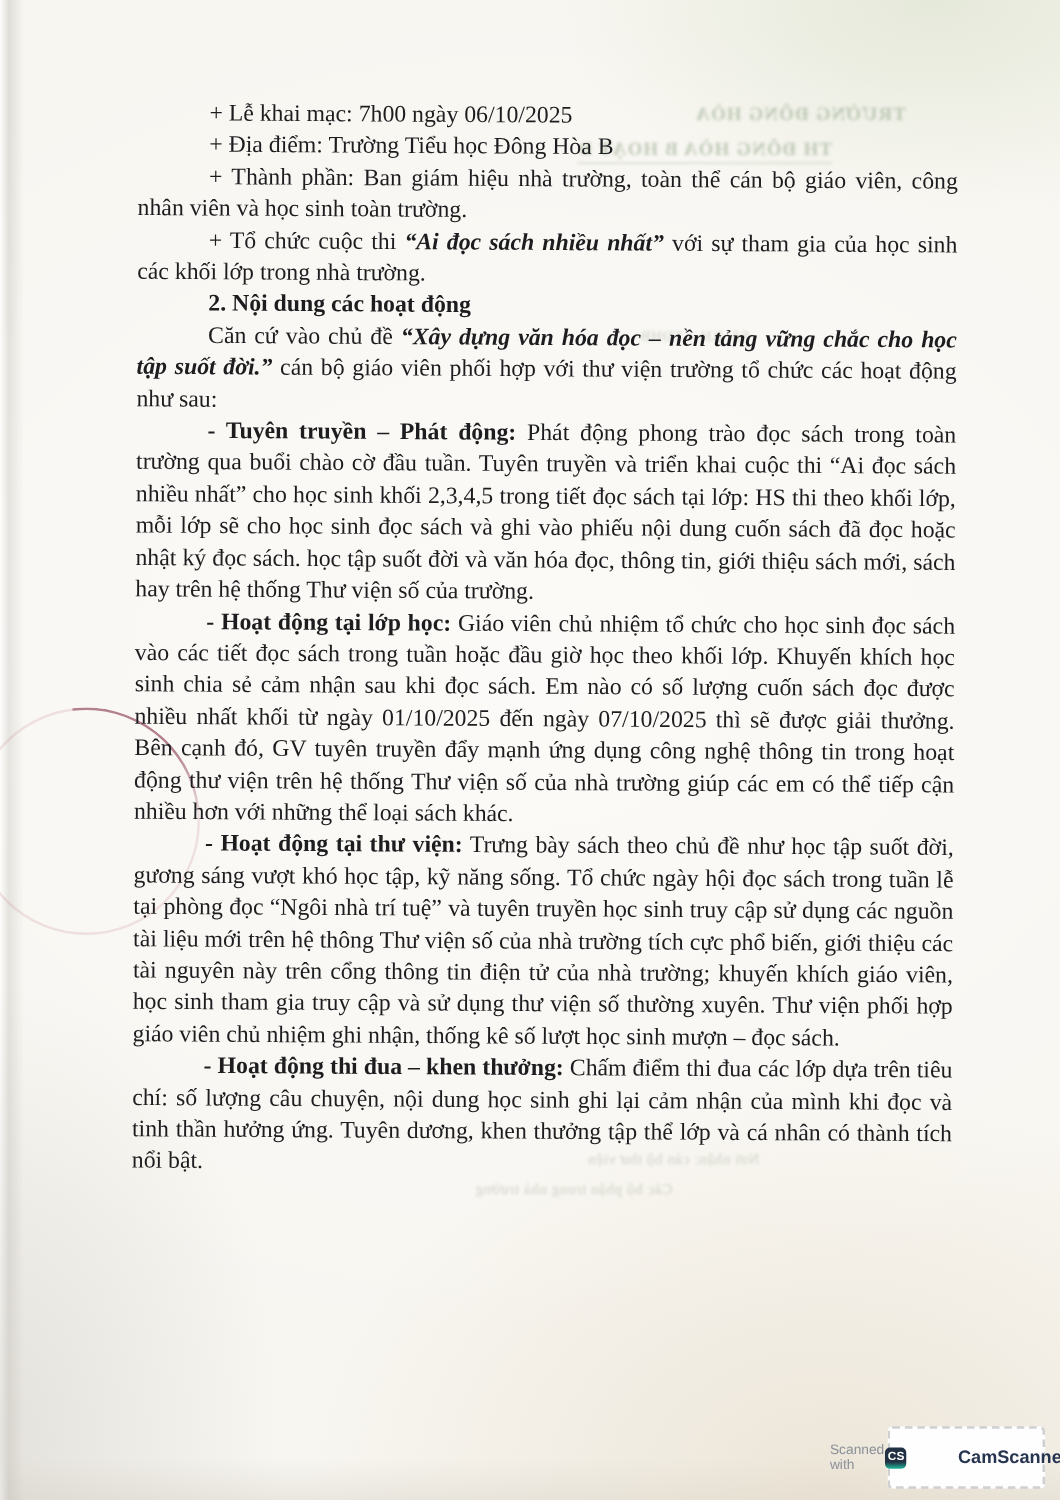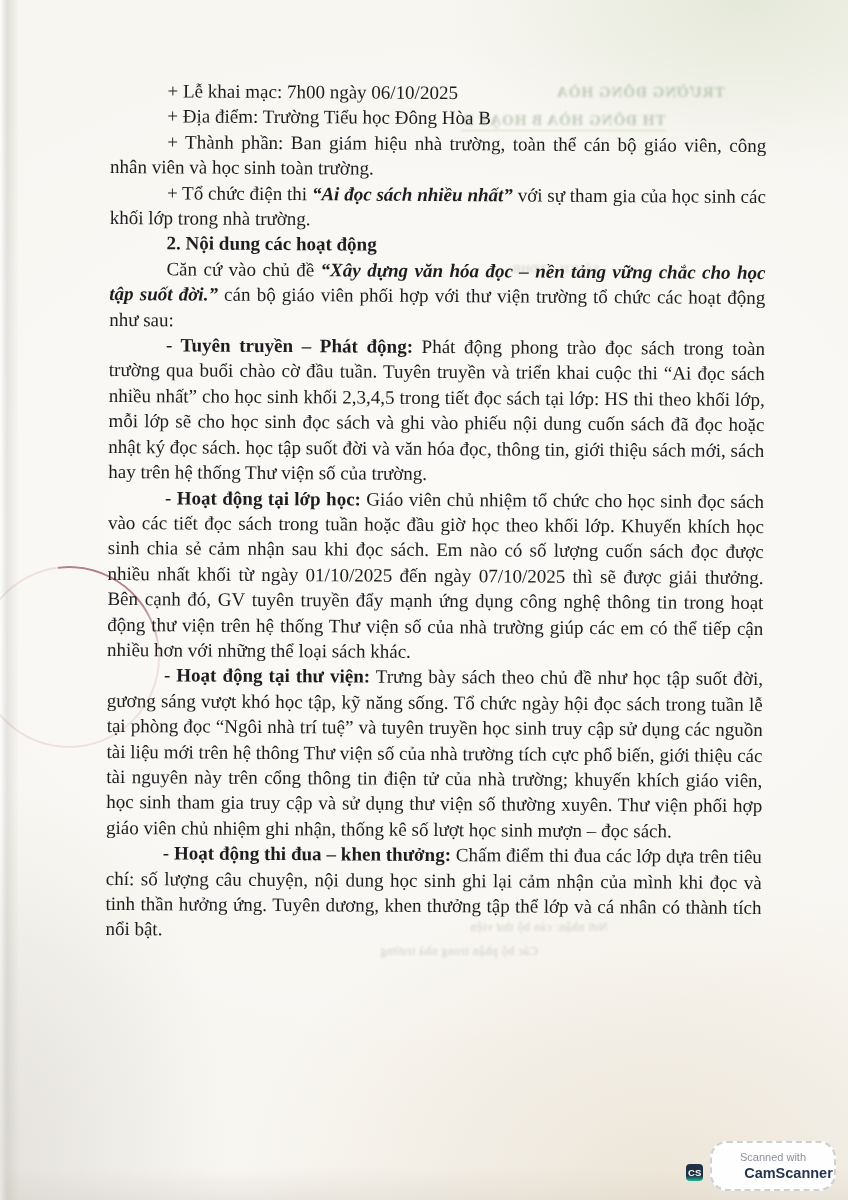--- a/index.html
+++ b/index.html
@@ -45,22 +45,22 @@
     position:absolute;left:-22px;top:566px;width:178px;height:178px;border-radius:50%;
     border:2.5px solid transparent;border-top-color:rgba(128,50,74,0.55);
     transform:rotate(38deg);
     -webkit-mask-image:linear-gradient(120deg,#000 40%,transparent 62%);
             mask-image:linear-gradient(120deg,#000 40%,transparent 62%);
   }
 
   
   .cs-badge{
     position:absolute;left:710px;top:1141px;width:122px;height:46px;
-    background:#fefefe;border:2px dashed #cfd0d2;border-radius:17px;
-    display:flex;flex-direction:column;align-items:center;justify-content:center;gap:1px;
+    background:#fefefe;border:2px dashed #cfd0d2;border-radius:4px;
+    display:flex;flex-direction:row;align-items:center;justify-content:center;gap:1px;
     font-family:"Liberation Sans","DejaVu Sans",sans-serif;
   }
   .cs-line1{font-size:11px;color:#8b9099;line-height:12px;}
   .cs-row{display:flex;align-items:center;gap:20px;}
   .cs-icon{
     width:17px;height:17px;border-radius:4px;
     background:linear-gradient(180deg,#223043 0%,#223043 68%,#1fb79b 100%);
     color:#fff;font-size:9.5px;font-weight:bold;
     display:flex;align-items:center;justify-content:center;line-height:1;
   }
@@ -82,21 +82,21 @@
   <div class="stamp-arc"></div>
 
   <section class="text-block">
 
     <p class="para"><span>+ Lễ khai mạc: 7h00 ngày 06/10/2025</span></p>
 
     <p class="para"><span>+ Địa điểm: Trường Tiểu học Đông Hòa B</span></p>
 
     <p class="para"><span>+ Thành phần: Ban giám hiệu nhà trường, toàn thể cán bộ giáo viên, công nhân viên và học sinh toàn trường.</span></p>
 
-    <p class="para"><span>+ Tổ chức điện thi </span><span class="r-bolditalic">“Ai đọc sách nhiều nhất”</span><span> với sự tham gia của học sinh các khối lớp trong nhà trường.</span></p>
+    <p class="para"><span>+ Tổ chức cuộc thi </span><span class="r-bolditalic">“Ai đọc sách nhiều nhất”</span><span> với sự tham gia của học sinh các khối lớp trong nhà trường.</span></p>
 
     <p class="para"><span class="r-bold">2. Nội dung các hoạt động</span></p>
 
     <p class="para"><span>Căn cứ vào chủ đề </span><span class="r-bolditalic">“Xây dựng văn hóa đọc – nền tảng vững chắc cho học tập suốt đời.”</span><span> cán bộ giáo viên phối hợp với thư viện trường tổ chức các hoạt động như sau:</span></p>
 
     <p class="para"><span class="r-bold">- Tuyên truyền – Phát động:</span><span> Phát động phong trào đọc sách trong toàn trường qua buổi chào cờ đầu tuần. Tuyên truyền và triển khai cuộc thi “Ai đọc sách nhiều nhất” cho học sinh khối 2,3,4,5 trong tiết đọc sách tại lớp: HS thi theo khối lớp, mỗi lớp sẽ cho học sinh đọc sách và ghi vào phiếu nội dung cuốn sách đã đọc hoặc nhật ký đọc sách. học tập suốt đời và văn hóa đọc, thông tin, giới thiệu sách mới, sách hay trên hệ thống Thư viện số của trường.</span></p>
 
     <p class="para"><span class="r-bold">- Hoạt động tại lớp học:</span><span> Giáo viên chủ nhiệm tổ chức cho học sinh đọc sách vào các tiết đọc sách trong tuần hoặc đầu giờ học theo khối lớp. Khuyến khích học sinh chia sẻ cảm nhận sau khi đọc sách. Em nào có số lượng cuốn sách đọc được nhiều nhất khối từ ngày 01/10/2025 đến ngày 07/10/2025 thì sẽ được giải thưởng. Bên cạnh đó, GV tuyên truyền đẩy mạnh ứng dụng công nghệ thông tin trong hoạt động thư viện trên hệ thống Thư viện số của nhà trường giúp các em có thể tiếp cận nhiều hơn với những thể loại sách khác.</span></p>
 
     <p class="para"><span class="r-bold">- Hoạt động tại thư viện:</span><span> Trưng bày sách theo chủ đề như học tập suốt đời, gương sáng vượt khó học tập, kỹ năng sống. Tổ chức ngày hội đọc sách trong tuần lễ tại phòng đọc “Ngôi nhà trí tuệ” và tuyên truyền học sinh truy cập sử dụng các nguồn tài liệu mới trên hệ thông Thư viện số của nhà trường tích cực phổ biến, giới thiệu các tài nguyên này trên cổng thông tin điện tử của nhà trường; khuyến khích giáo viên, học sinh tham gia truy cập và sử dụng thư viện số thường xuyên. Thư viện phối hợp giáo viên chủ nhiệm ghi nhận, thống kê số lượt học sinh mượn – đọc sách.</span></p>

